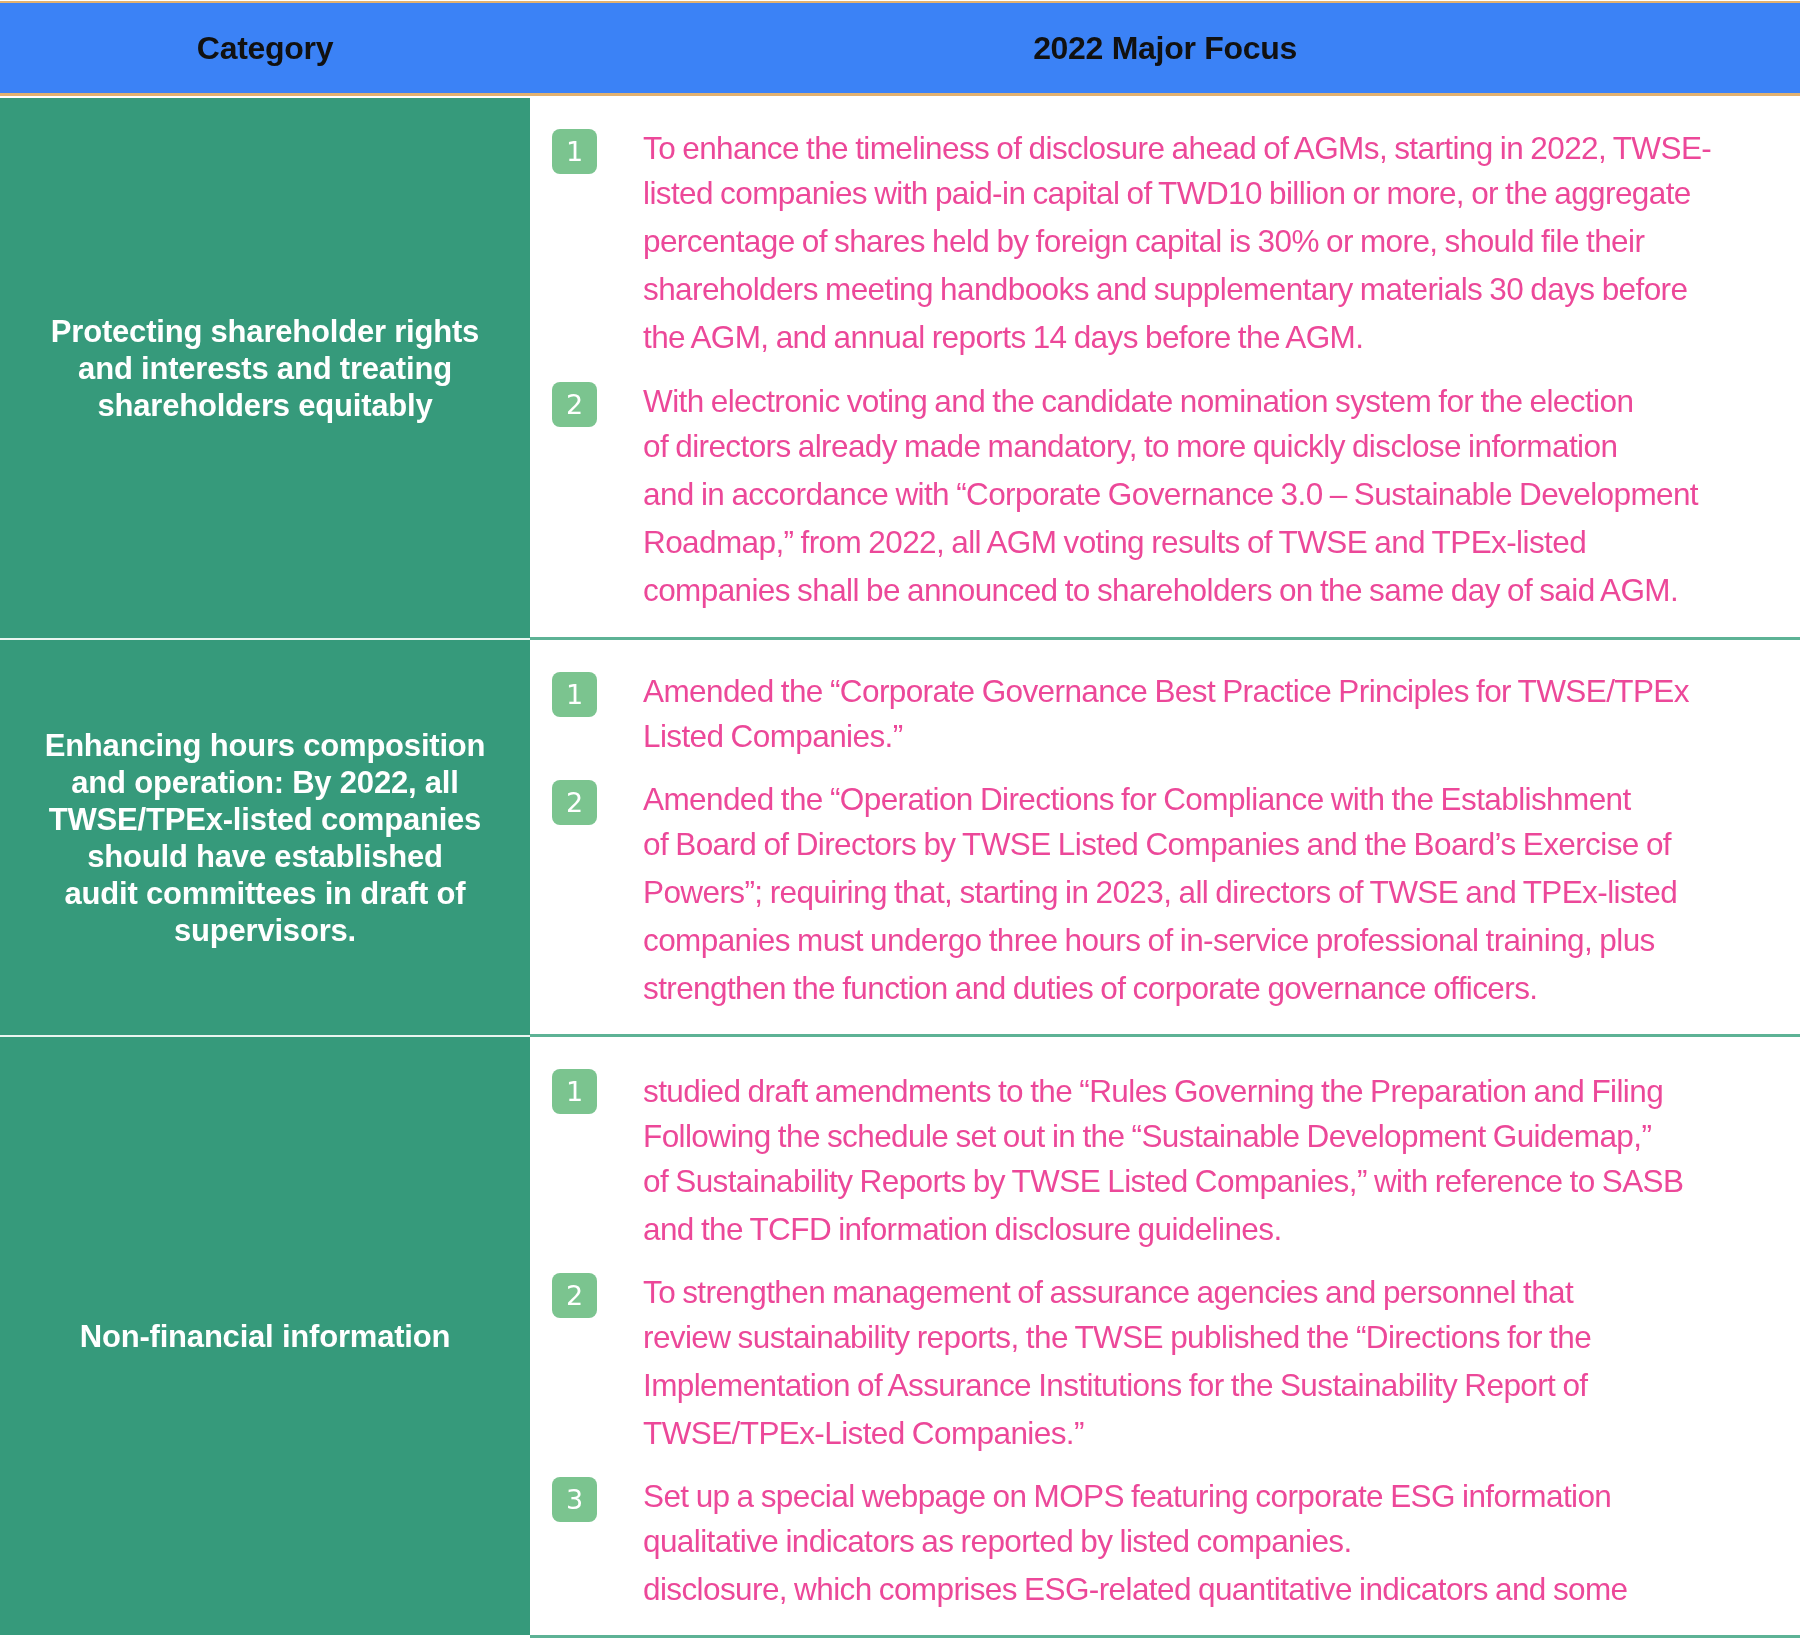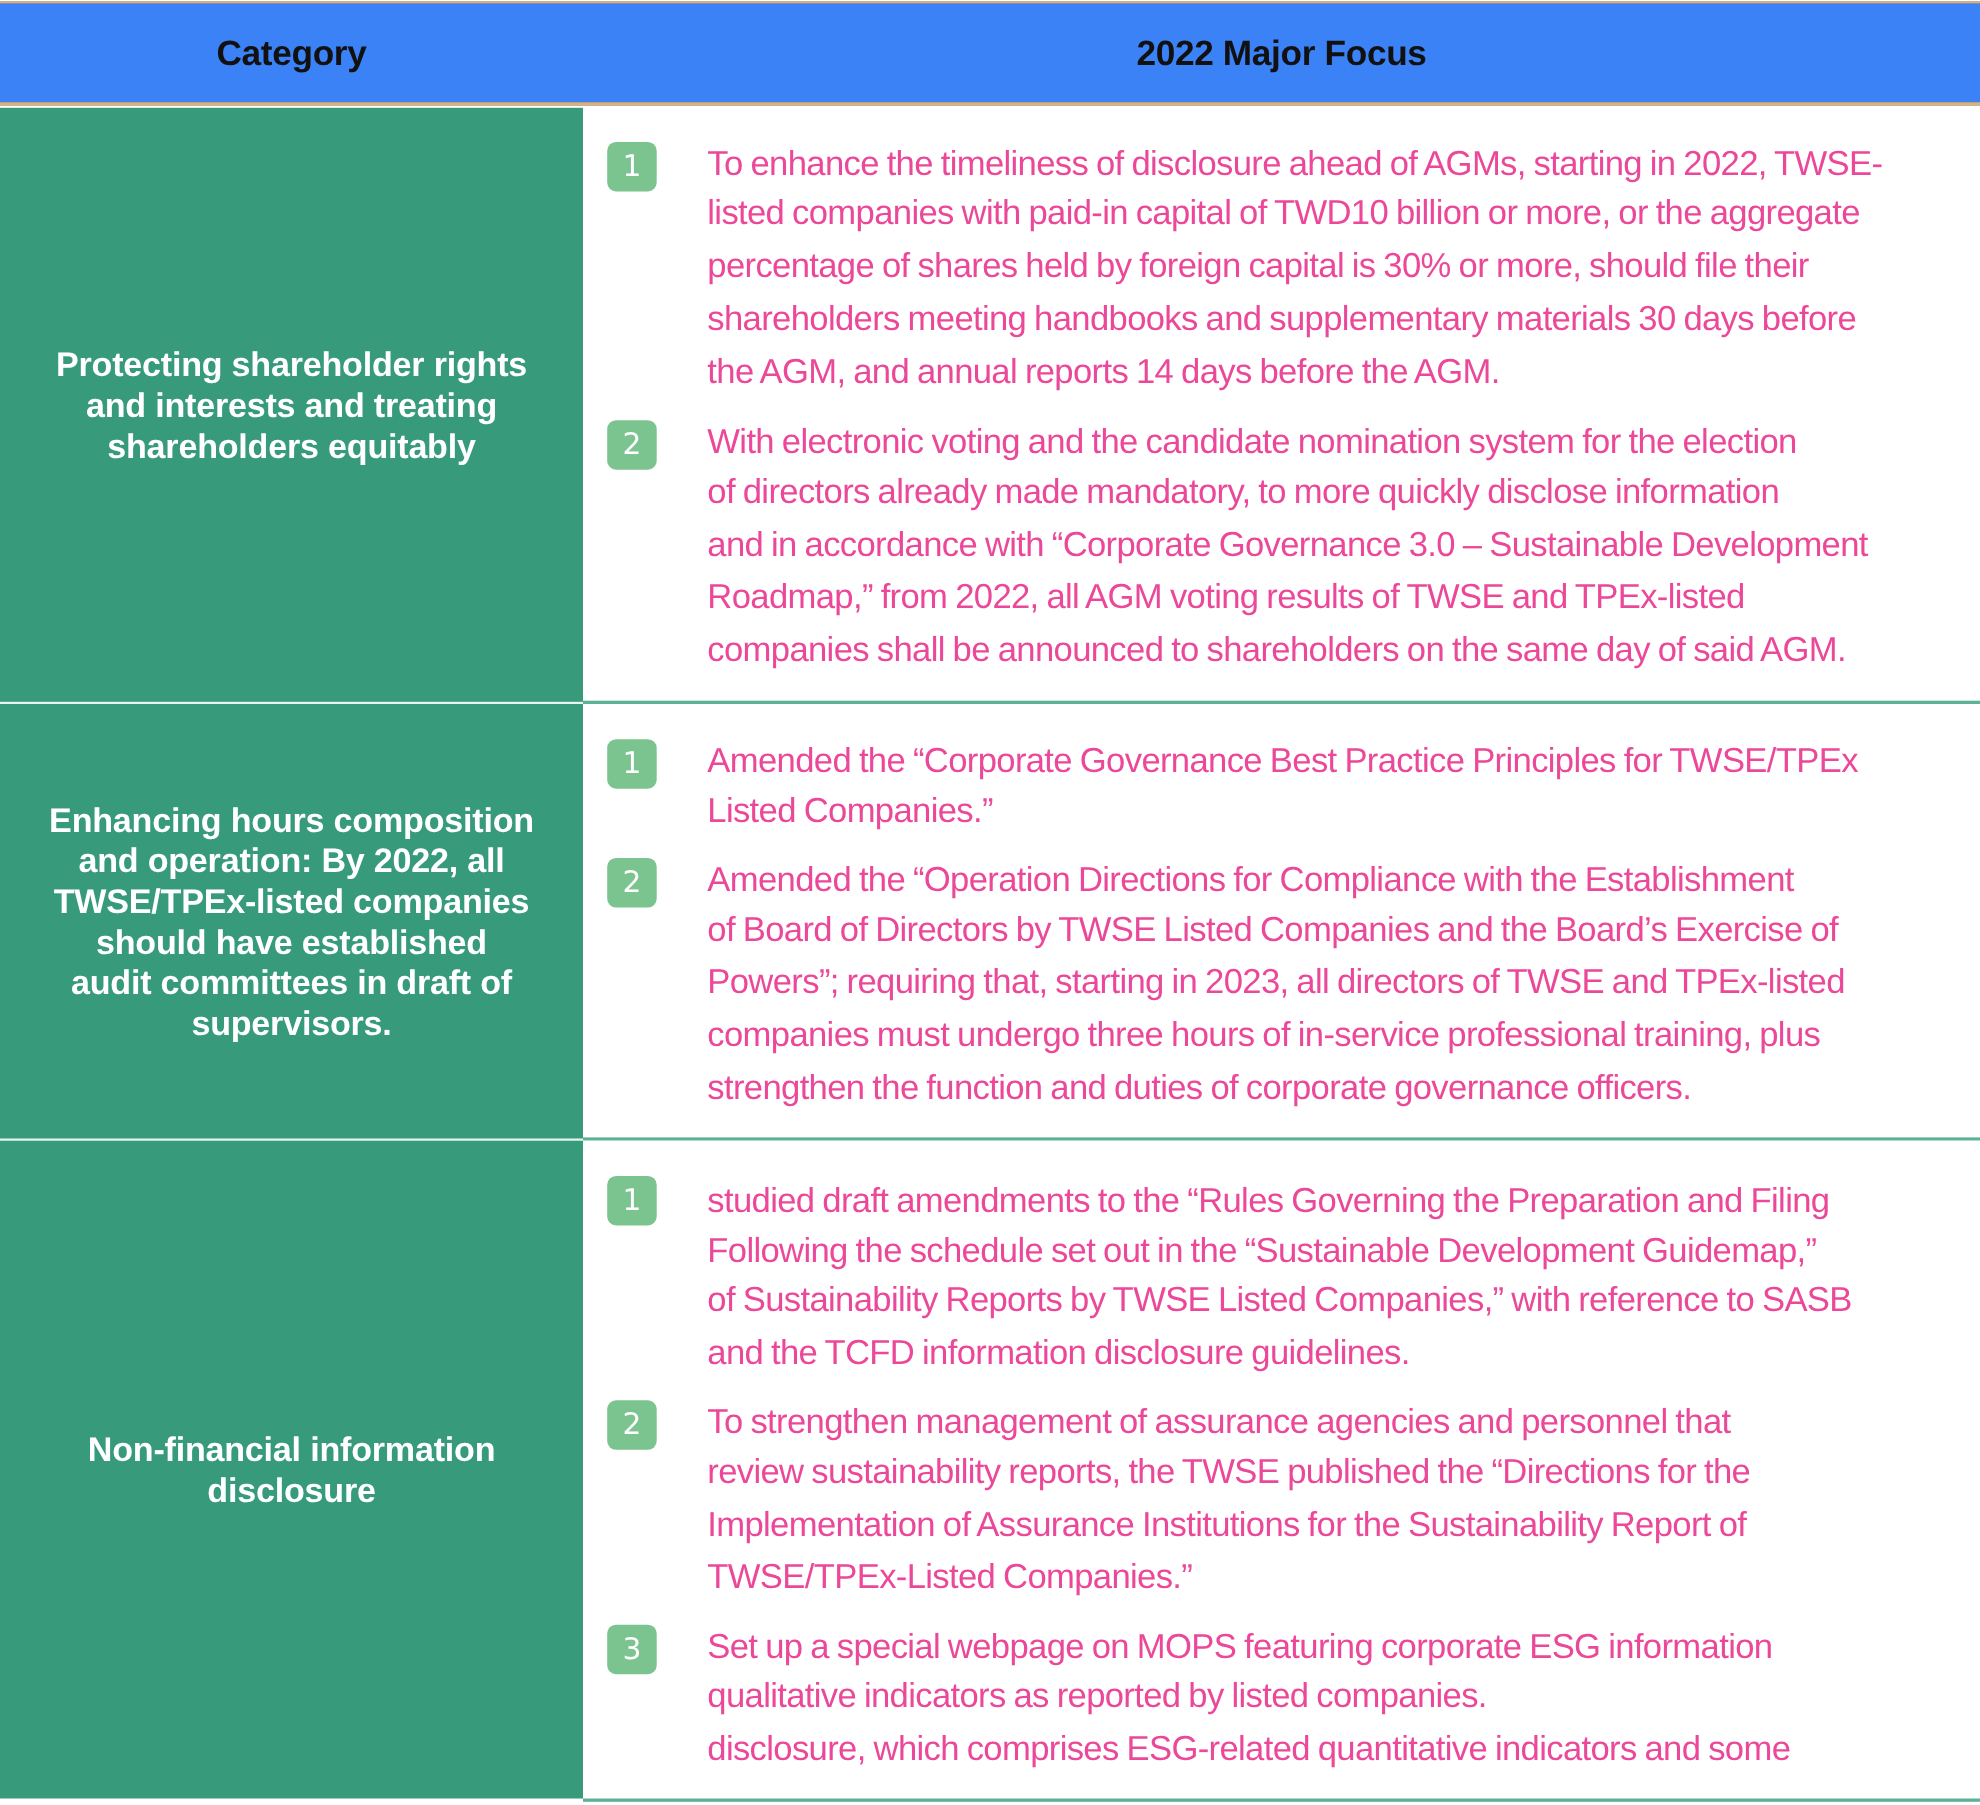--- a/index.html
+++ b/index.html
@@ -126,21 +126,20 @@
       </div>
     </div>
   </div>
   <div class="row-sep-left" style="top:1035px;"></div>
   <div class="row-sep-right" style="top:1034px;"></div>
 
   <div class="row" style="top:1037px; height:598px;">
     <div class="cat-cell">
       <div class="cat-text">
         <div>Non-financial information</div>
-        <div>disclosure</div>
       </div>
     </div>
     <div class="focus-cell">
       <div class="item" style="top:32px;">
         <div class="badge">1</div>
         <div class="item-text">
           <span class="l">studied draft amendments to the “Rules Governing the Preparation and Filing</span>
           <span class="l first">Following the schedule set out in the “Sustainable Development Guidemap,”</span>
           <span class="l">of Sustainability Reports by TWSE Listed Companies,” with reference to SASB</span>
           <span class="l">and the TCFD information disclosure guidelines.</span>

